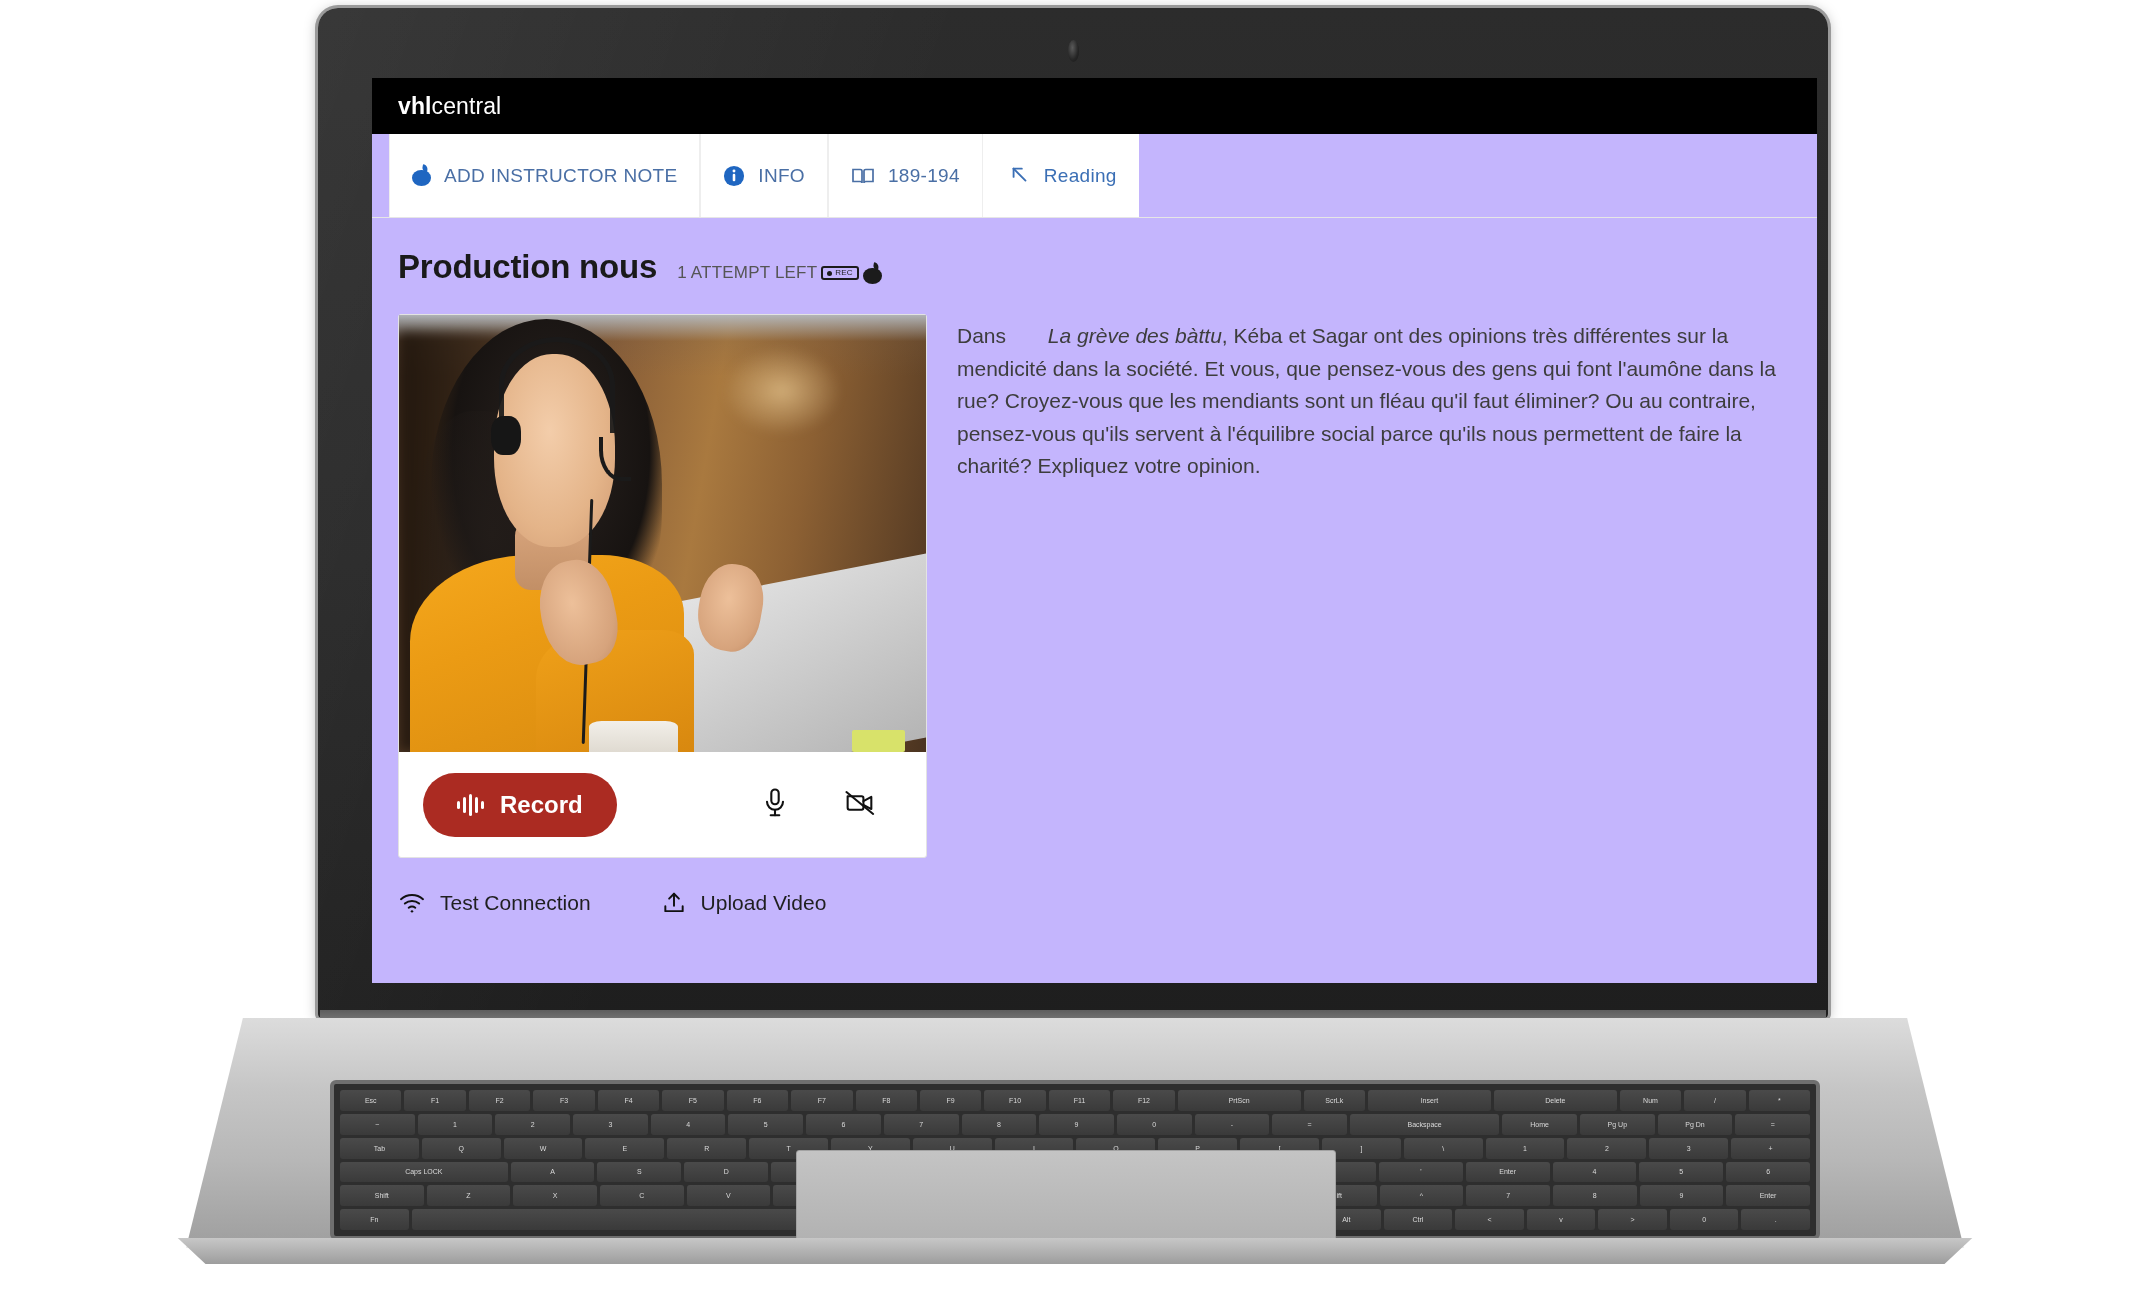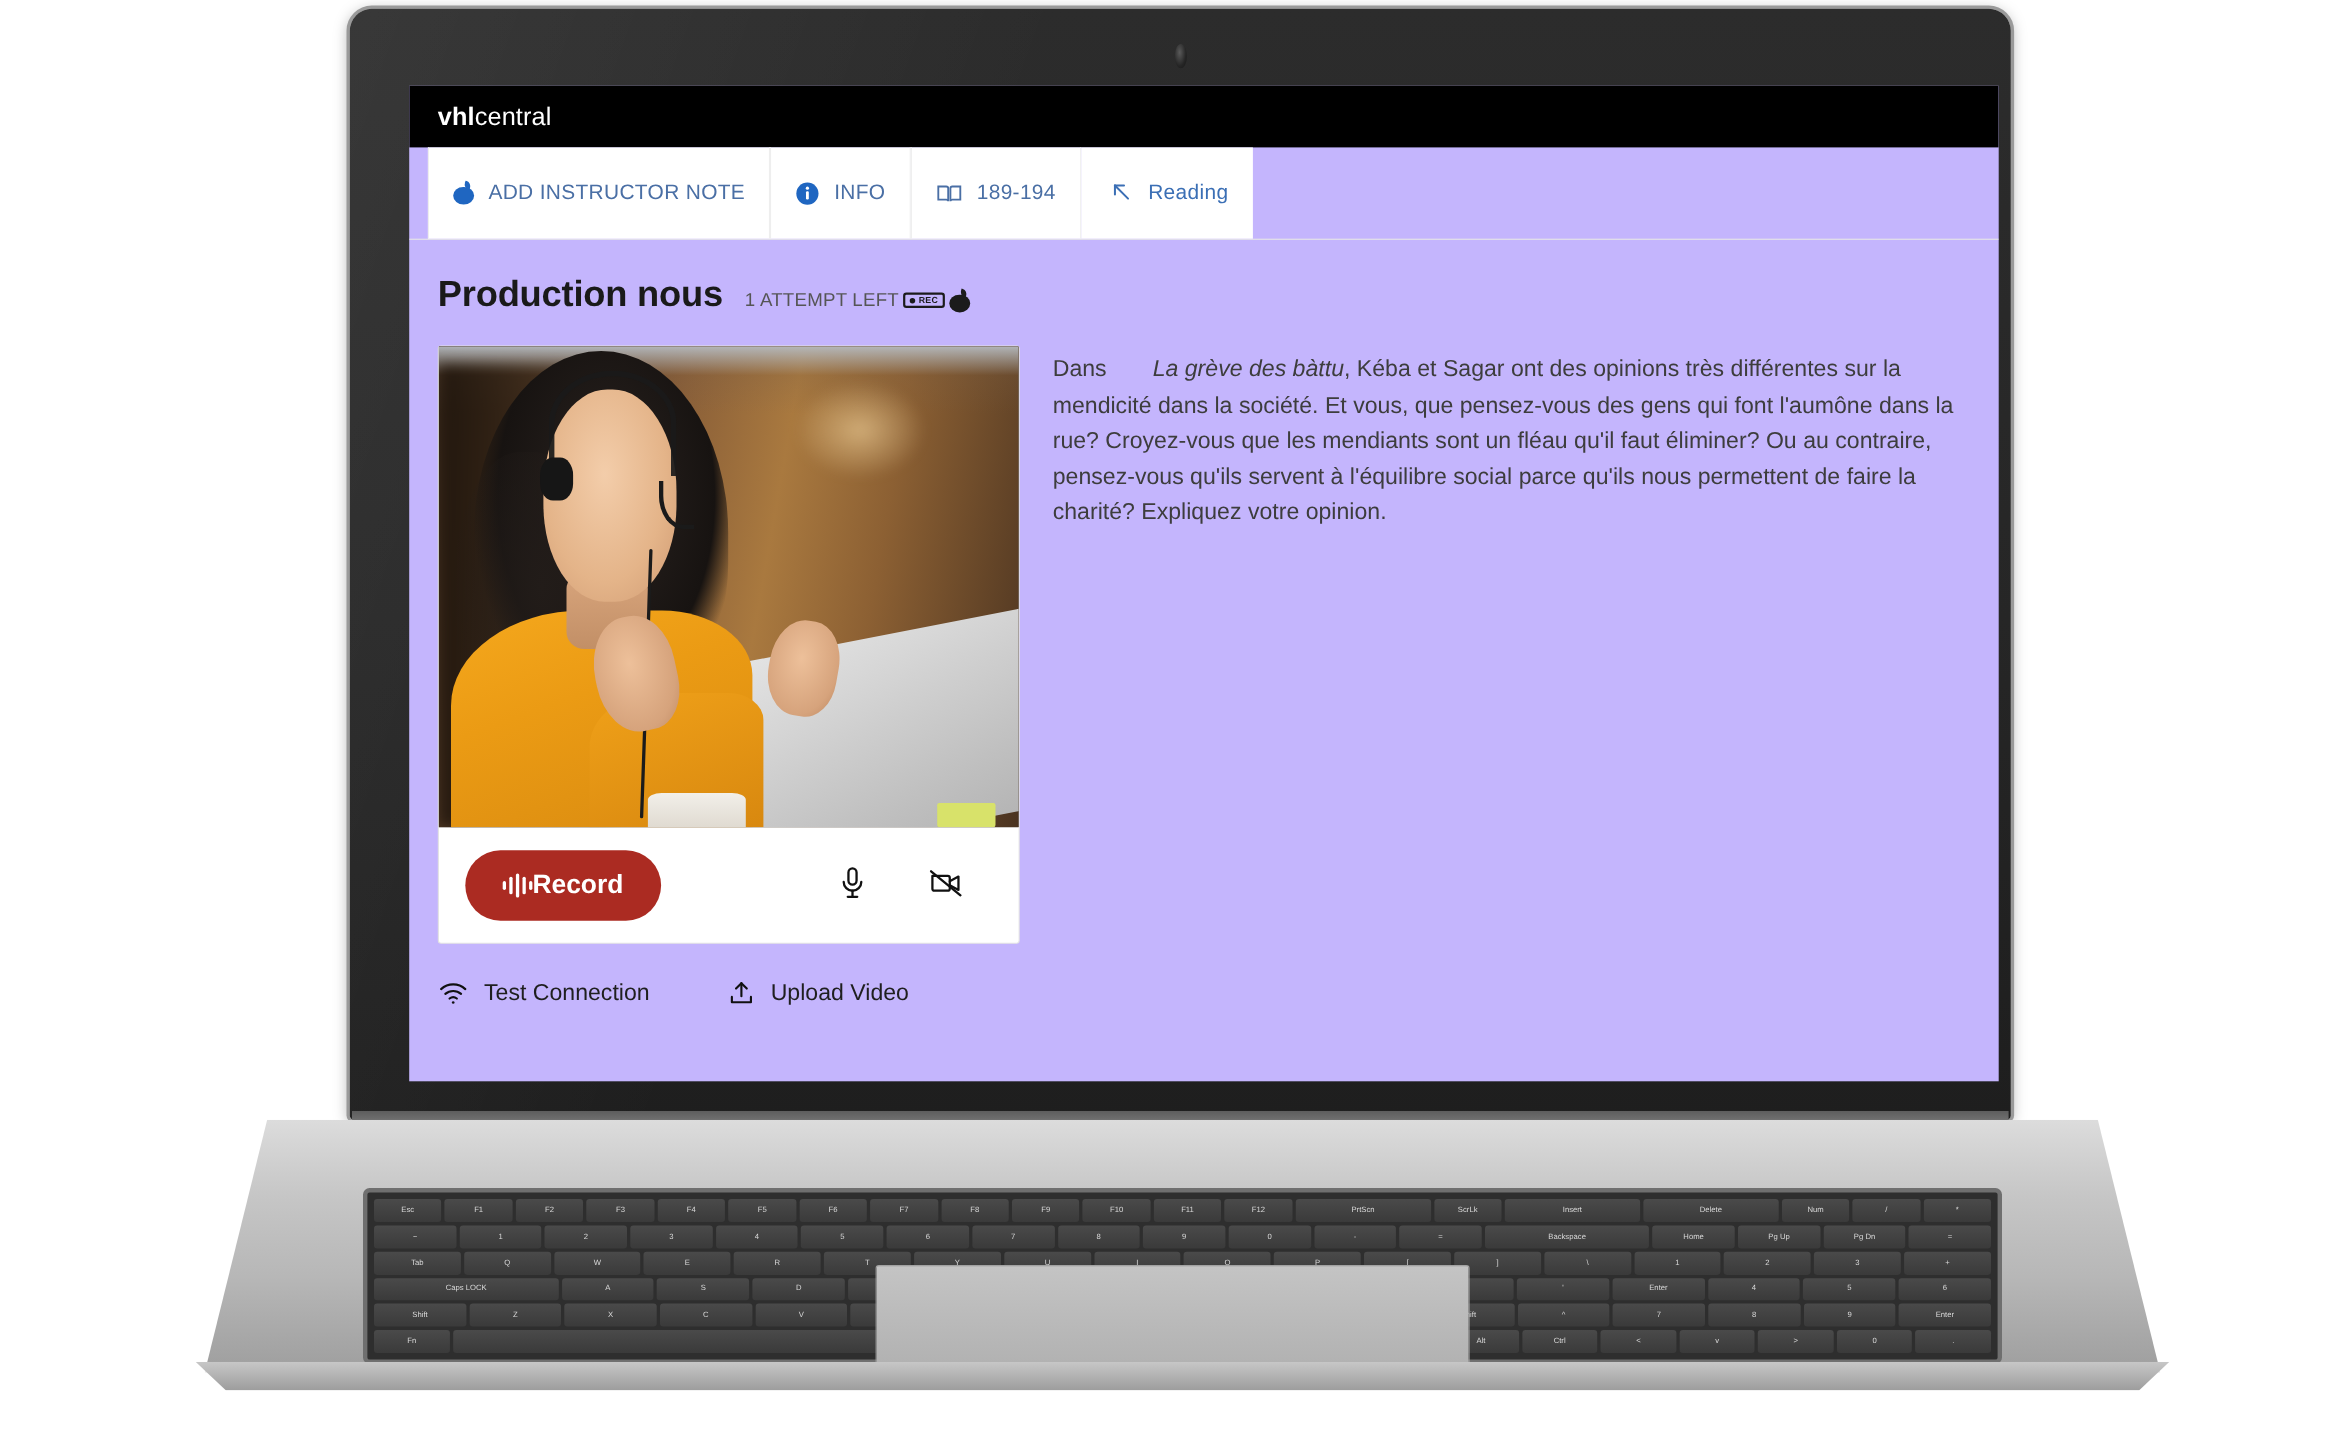--- a/index.html
+++ b/index.html
@@ -101,21 +101,21 @@
   .title-row { display: flex; align-items: baseline; gap: 20px; margin-top: 30px; }
   .title { font-size: 33px; font-weight: 700; color: #1a1a1a; letter-spacing: -.2px; }
   .attempt-wrap { display: flex; align-items: center; gap: 4px; }
   .attempt { font-size: 17px; color: #555555; letter-spacing: .2px; }
   .rec-chip {
     display: inline-flex; align-items: center; gap: 3px;
     border: 2px solid #1b1b1b; border-radius: 3px;
     padding: 1px 4px; line-height: 1;
   }
   .rec-chip .dot { width: 5px; height: 5px; border-radius: 50%; background: #1b1b1b; }
-  .rec-chip .rtxt { font-size: 8px; font-weight: 700; color: #1b1b1b; letter-spacing: .2px; }
+  .rec-chip .rtxt { font-size: 8px; font-weight: 400; color: #1b1b1b; letter-spacing: .2px; }
 
   .subtitle { margin-top: 23px; font-size: 20px; color: #555555; }
 
   .main-cols { display: flex; margin-top: 28px; gap: 0; }
 
   .player-card {
     width: 690px;
     border: 1px solid #e3e3e3;
     border-radius: 3px;
     background: #fff;
@@ -221,21 +221,21 @@
     position: absolute; right: 4%; bottom: 0%; width: 10%; height: 5%;
     background: #d8e26a; border-radius: 2px;
   }
 
   .controls {
     height: 105px;
     display: flex; align-items: center;
     padding: 0 36px 0 24px;
   }
   .record-btn {
-    display: inline-flex; align-items: center; 
+    display: inline-flex; align-items: center; gap: 16px;
     background: #ab2b22;
     color: #ffffff;
     border: none; border-radius: 40px;
     height: 64px; padding: 0 34px;
     font-size: 24px; font-weight: 700;
     cursor: pointer;
     font-family: "Liberation Sans", sans-serif;
   }
   .wave { display: flex; align-items: center; gap: 3px; height: 22px; }
   .wave i { display: block; width: 3px; background: #fff; border-radius: 2px; }

